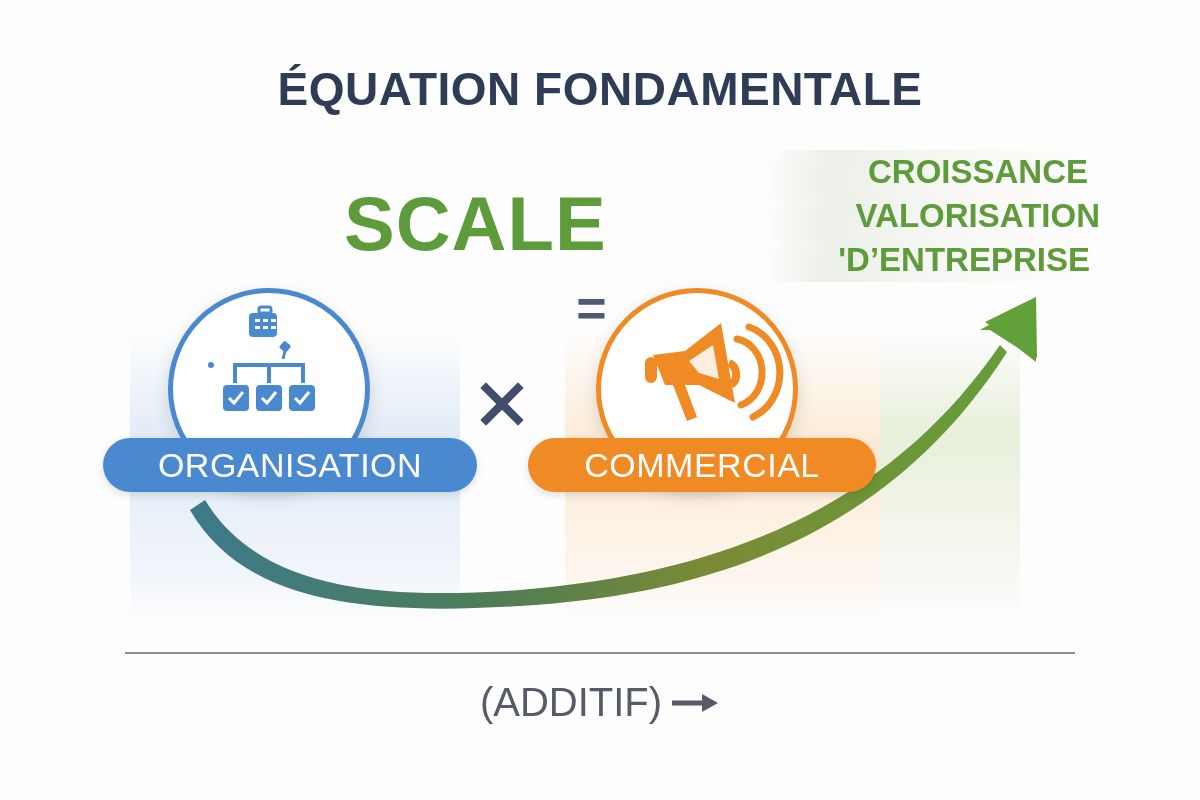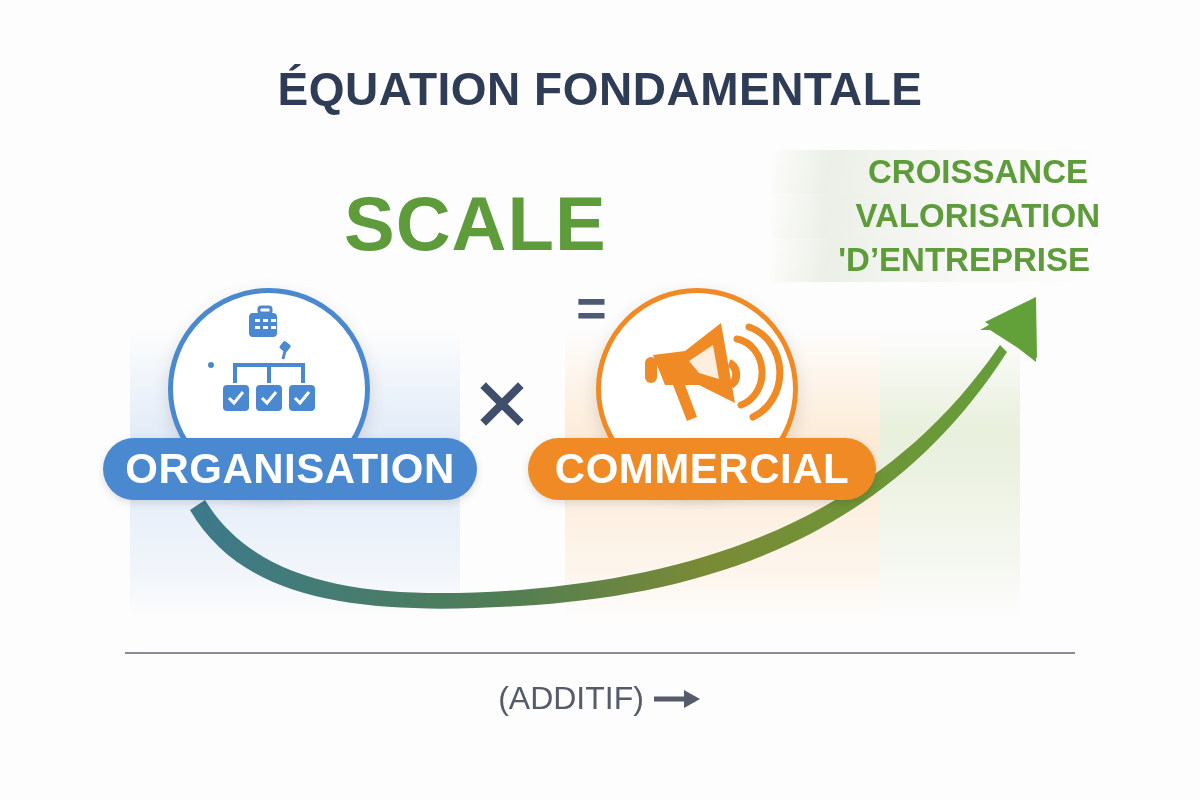--- a/index.html
+++ b/index.html
@@ -38,33 +38,33 @@
 
   .badge-circle {
     width:192px; height:192px; border-radius:50%; background:#fff;
     box-shadow:0 6px 18px rgba(0,0,0,0.12);
   }
   .circle-blue { left:168px; top:288px; border:5px solid #4a89cf; }
   .circle-orange { left:596px; top:288px; border:5px solid #f08a24; }
   .icon-wrap { left:0; top:0; width:192px; height:192px; }
 
   .pill {
-    height:62px; border-radius:32px; color:#fff; font-weight:bold; font-size:42px;
+    height:54px; border-radius:32px; color:#fff; font-weight:normal; font-size:34px;
     display:flex; align-items:center; justify-content:center; letter-spacing:0.5px;
     box-shadow:0 3px 8px rgba(0,0,0,0.12);
   }
   .pill-blue { left:103px; top:438px; width:374px; background:#4a89cf; }
   .pill-orange { left:528px; top:438px; width:348px; background:#f08a24; }
 
   .times { left:478px; top:380px; width:48px; height:48px; }
 
   .divider { left:125px; top:652px; width:950px; height:2px; background:#8a8d93; }
   .footer { left:0; top:680px; width:1200px; display:flex; justify-content:center; align-items:center; gap:8px; color:#555b68; }
   .footer-strong { font-size:32px; font-weight:bold; letter-spacing:0.3px; }
-  .footer-light { font-size:32px; font-weight:normal; }
+  .footer-light { font-size:40px; font-weight:normal; }
   .footer-arrow { width:50px; height:24px; }
 </style>
 </head>
 <body>
 
 <div class="abs title">ÉQUATION FONDAMENTALE</div>
 
 <div class="abs scale-wrap">
   <span class="scale-word">SCALE</span>
   <span class="equals">=</span>

